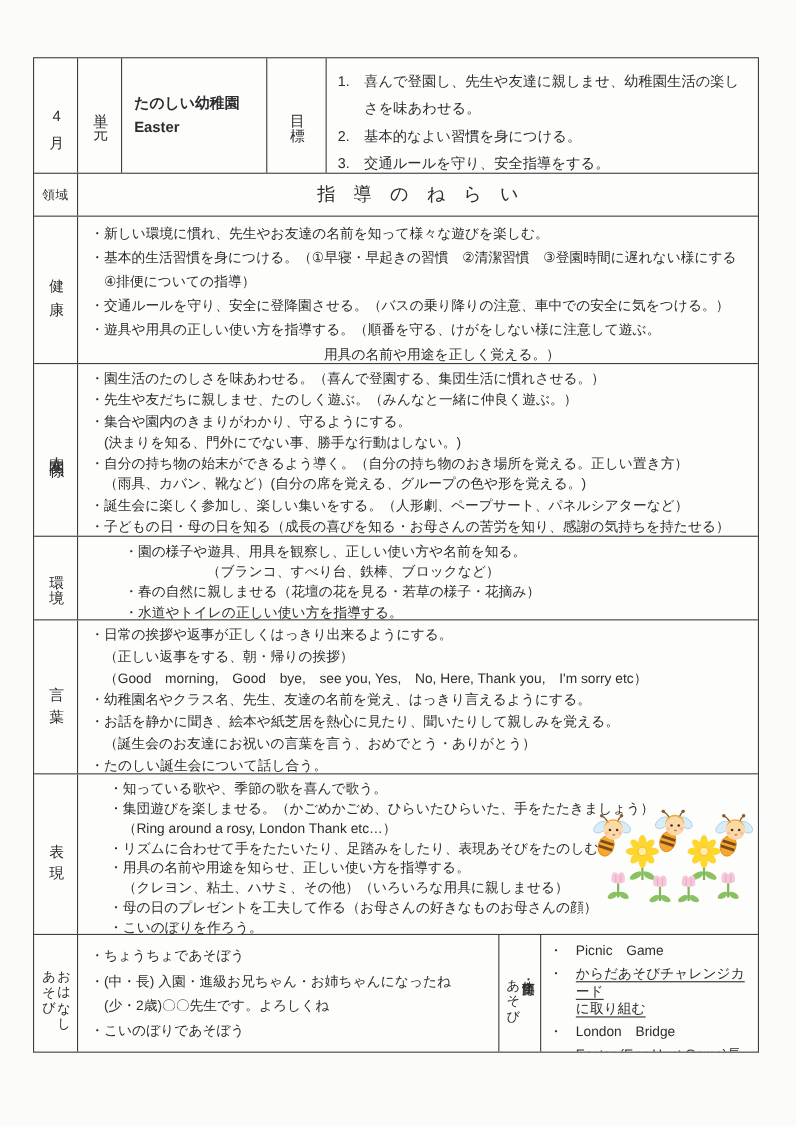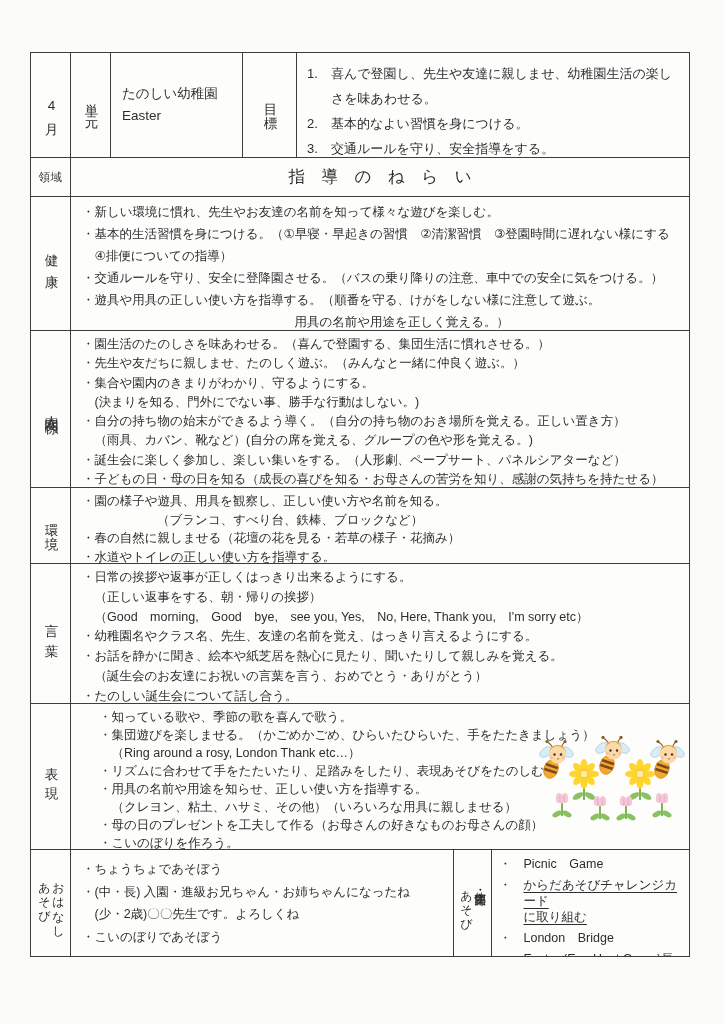--- a/index.html
+++ b/index.html
@@ -40,38 +40,38 @@
   .r-kenko{height:134px;}
   .r-ningen{height:157px;}
   .r-kankyo{height:76px;}
   .r-kotoba{height:140px;}
   .r-hyogen{height:146px;}
   .r-bottom{height:106px;}
 
   
   .c-month{width:40px;}
   .c-unitlab{width:40px;}
-  .c-unitval{width:132px;display:flex;flex-direction:column;justify-content:center;padding-left:11px;font-size:13.5px;line-height:22px;}
+  .c-unitval{width:132px;display:flex;flex-direction:column;justify-content:center;padding-left:11px;font-size:13.5px;line-height:22px;font-weight:bold;}
   .c-goallab{width:54px;}
   .c-goals{flex:1;padding:8px 6px 0 10px;font-size:13px;}
   .goal{display:flex;line-height:25px;}
   .gnum{flex:0 0 24px;}
   .gtext{flex:1;white-space:pre-wrap;}
 
   
   .c-lab{width:40px;}
   .hlabel{font-size:11.5px;letter-spacing:0.05em;}
   .c-aimtitle{flex:1;font-size:16.5px;font-family:Liberation Mono, monospace;}
 
   
   .c-body{flex:1;padding:4px 4px 0 11px;font-size:12.5px;position:relative;}
   .line{white-space:pre-wrap;}
   .lh22 .line{line-height:22px;}
   .lh195 .line{line-height:19.3px;}
-  .lh19 .line{line-height:18.6px;}
+  .lh19 .line{line-height:18.6px;margin-left:31px;}
   .lh20 .line{line-height:19.8px;}
   .lh18 .line{line-height:18px;margin-left:17px;}
 
   
   .c-story{flex:0 0 383px;padding:8px 4px 0 11px;font-size:12.5px;}
   .c-story .line{line-height:22.5px;}
   .c-pelab{width:38px;}
   .c-pe{flex:1;padding:6px 2px 0 7px;font-size:12.5px;}
   .pe-item{display:flex;line-height:16px;margin-bottom:5px;}
   .bullet{flex:0 0 12px;}

